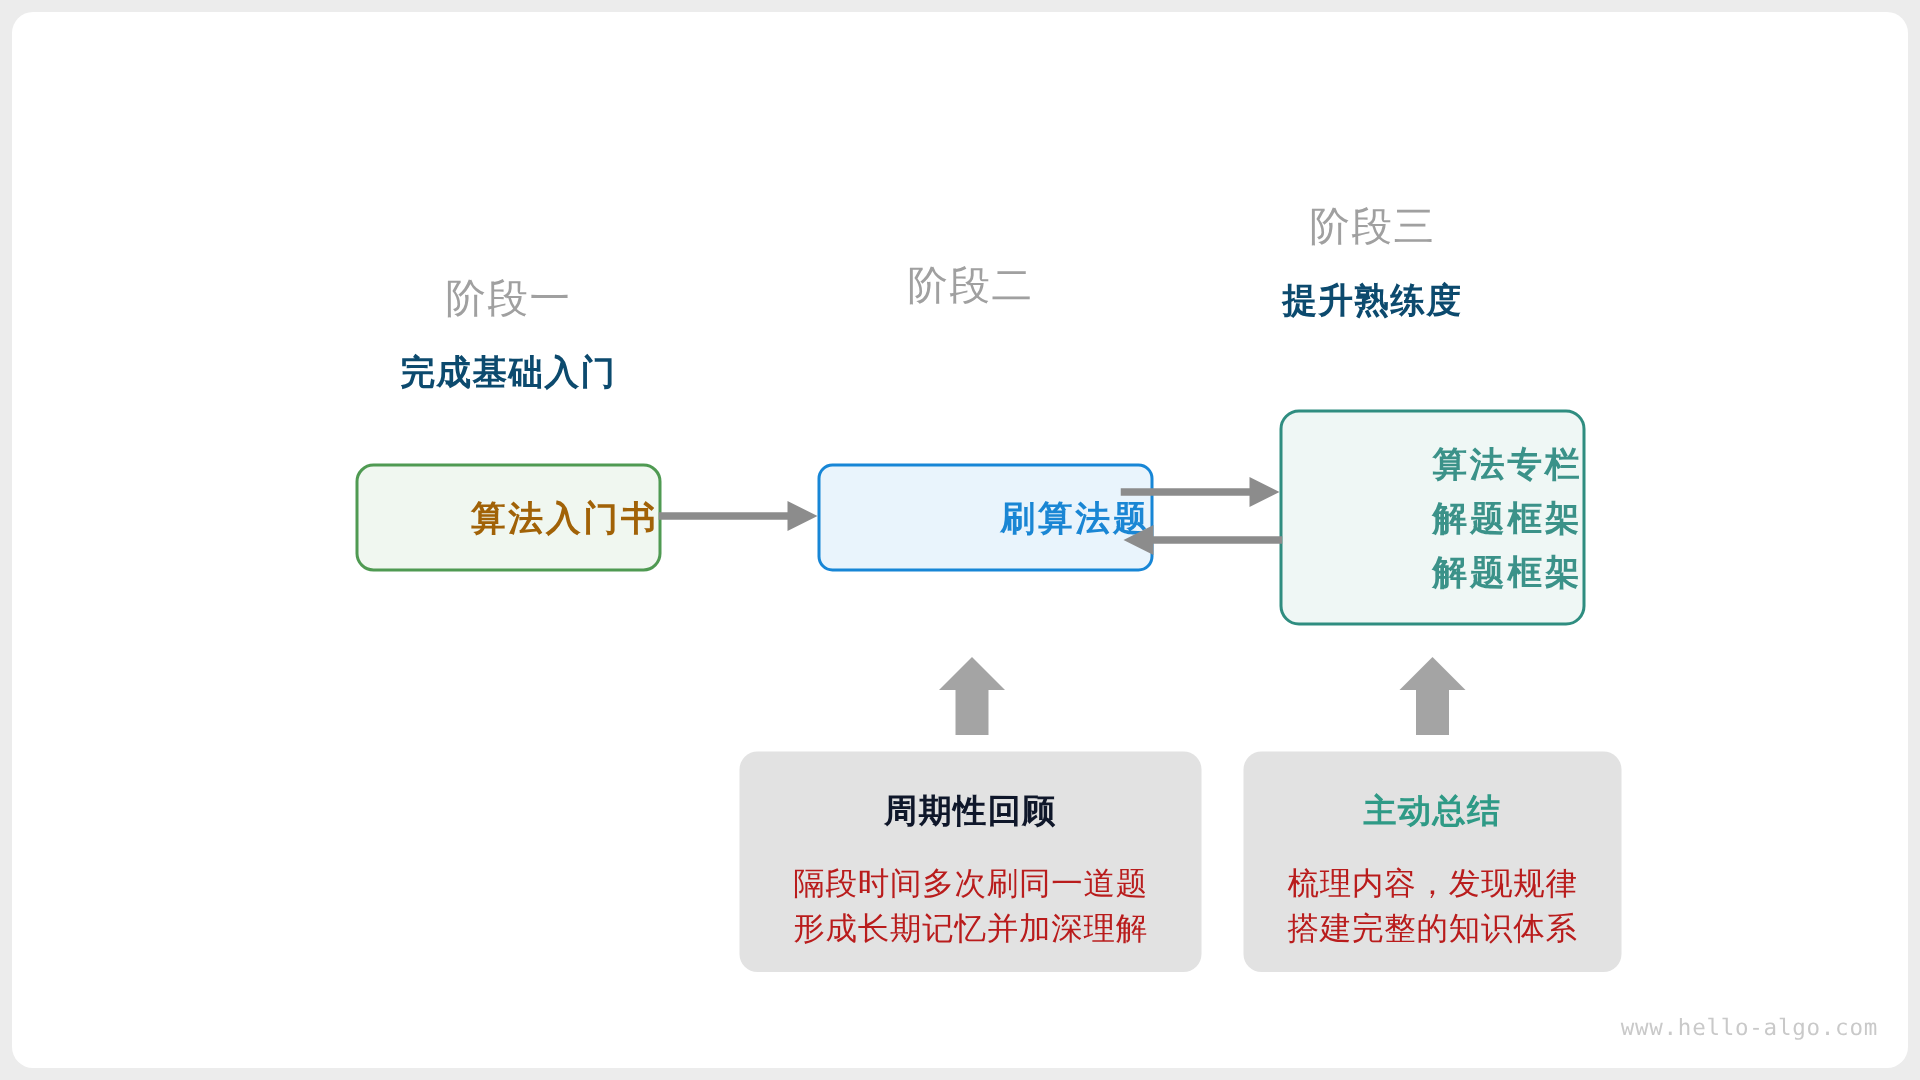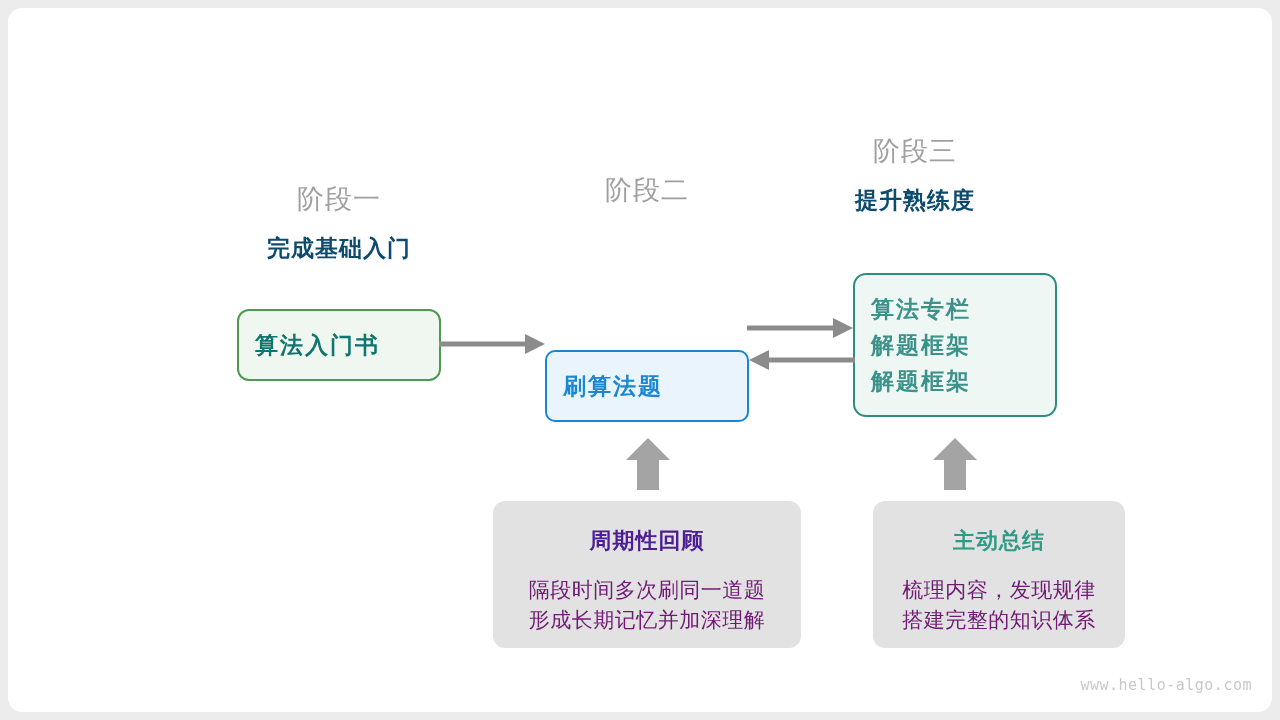--- a/index.html
+++ b/index.html
@@ -50,48 +50,47 @@
   #stage-head-1 { left: 201px; top: 126px; margin-top: 48px; }
   #stage-head-2 { left: 509px; top: 126px; margin-top: 39px; }
   #stage-head-3 { left: 777px; top: 126px; }
 
   
   .node {
     position: absolute;
     box-sizing: border-box;
     display: flex;
     flex-direction: column;
-    align-items: flex-start;
+    align-items: flex-end;
     justify-content: center;
     border-radius: 12px;
     border-width: 2px;
     border-style: solid;
     padding-left: 16px;
   }
   .node .line {
     font-size: 23px;
     font-weight: bold;
     line-height: 36px;
     letter-spacing: 2px;
     white-space: nowrap;
   }
 
   #node-book {
     left: 229px; top: 301px; width: 204px; height: 72px;
     background: #f0f7f0;
     border-color: #4f9a52;
   }
-  #node-book .line { color: #0f766e; }
+  #node-book .line { color: #a16207; }
 
   #node-problems {
-    left: 537px; top: 301px; width: 204px; height: 72px;
+    left: 537px; top: 301px; width: 224px; height: 72px;
     background: #e9f4fc;
     border-color: #1786d6;
     border-radius: 10px;
-    margin-top: 41px;
   }
   #node-problems .line { color: #1a86d4; }
 
   #node-resources {
     left: 845px; top: 265px; width: 204px; height: 144px;
     background: #eff7f5;
     border-color: #2f8d80;
     border-radius: 13px;
   }
   #node-resources .line { color: #3b9289; }
@@ -111,28 +110,28 @@
     font-size: 22px;
     font-weight: bold;
     line-height: 30px;
     letter-spacing: 1px;
     white-space: nowrap;
   }
   .tip-body {
     margin-top: 19px;
     text-align: center;
     font-size: 21px;
-    color: #701a75;
+    color: #b91c1c;
     line-height: 30px;
     letter-spacing: 0.5px;
     white-space: nowrap;
   }
   #tip-review { left: 485px; top: 493px; width: 308px; height: 147px; }
-  #tip-review .tip-title { color: #4c1d95; }
-  #tip-summary { left: 865px; top: 493px; width: 252px; height: 147px; }
+  #tip-review .tip-title { color: #0f172a; }
+  #tip-summary { left: 821px; top: 493px; width: 252px; height: 147px; }
   #tip-summary .tip-title { color: #2f9a86; }
 
   
   .connector { position: absolute; }
   #arrow-book-to-problems { left: 431px; top: 316px; }
   #arrow-problems-to-resources { left: 739px; top: 300px; }
   #arrow-resources-to-problems { left: 739px; top: 332px; }
   #arrow-review-up { left: 617px; top: 428px; }
   #arrow-summary-up { left: 924px; top: 428px; }
 

